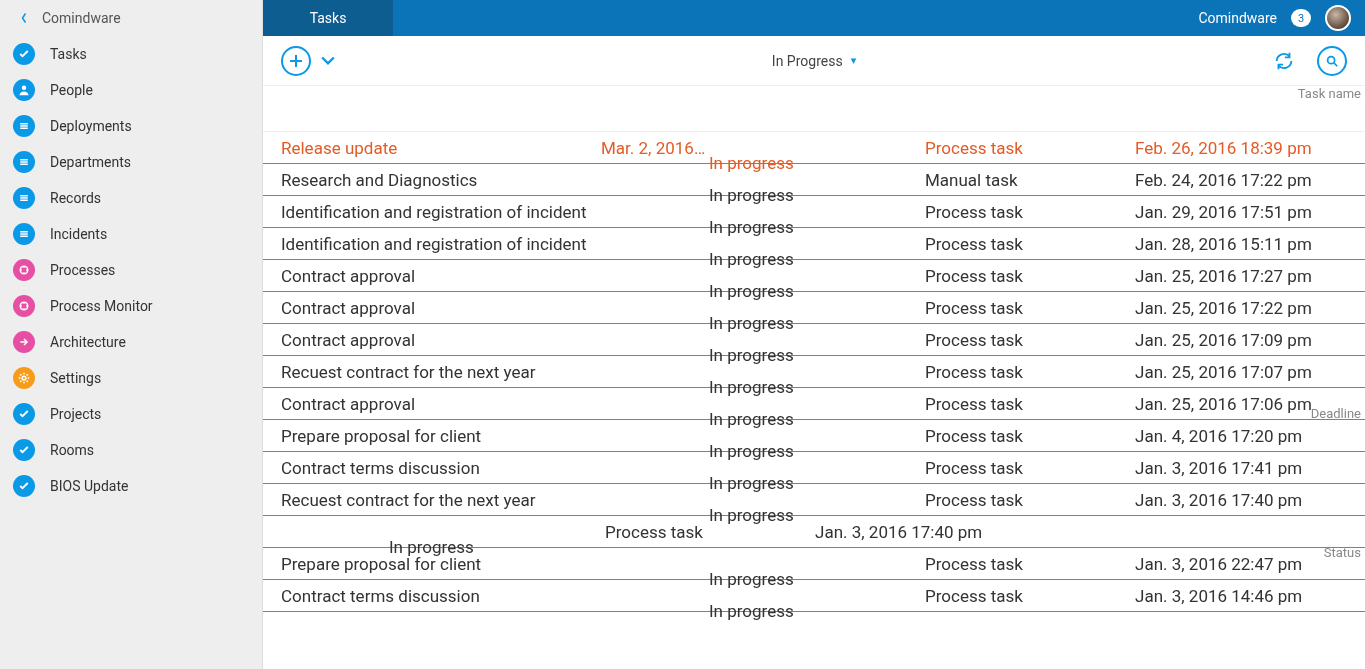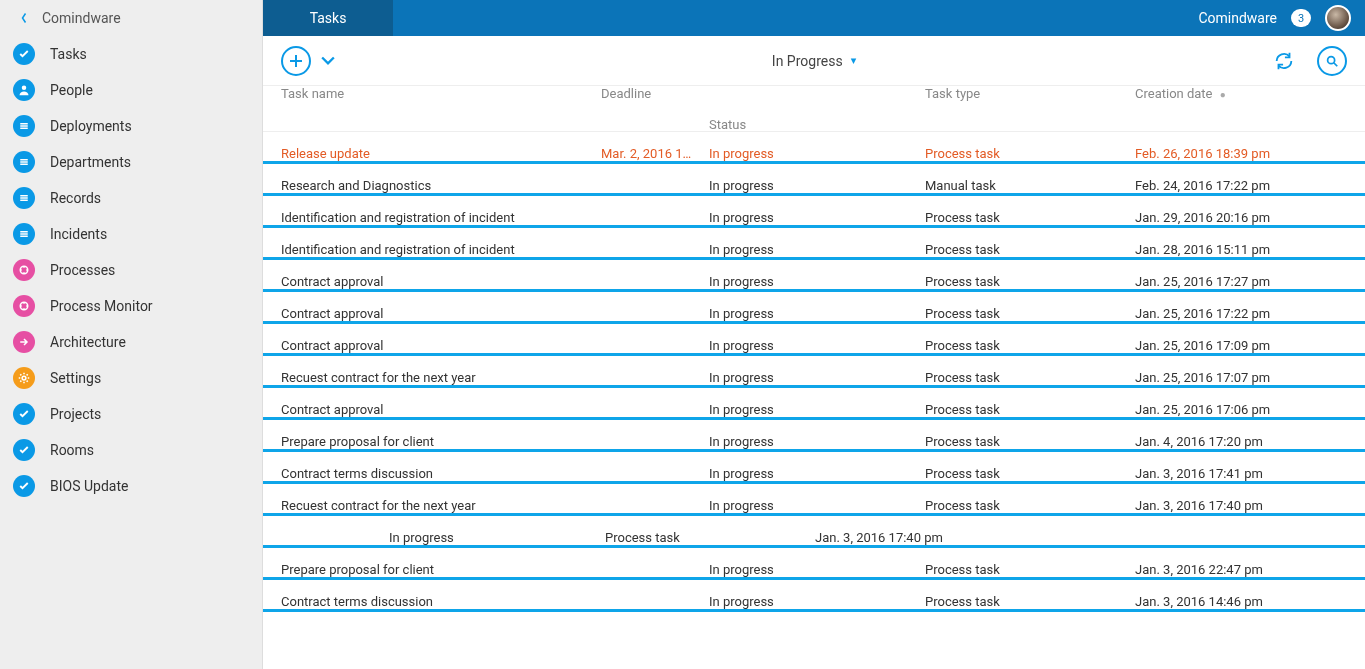--- a/index.html
+++ b/index.html
@@ -169,42 +169,43 @@
 .icon-btn.bordered {
   border: 2px solid #0a99e6;
   border-radius: 50%;
 }
 .table-wrap {
   flex: 1;
   overflow: auto;
 }
 .thead {
   display: flex;
-  padding: 0 18px;
+  padding: 0 4px;
   height: 46px;
-  align-items: flex-start;
+  align-items: flex-end;
   color: #888;
   font-size: 13px;
   border-bottom: 1px solid #eee;
+  flex-direction: column;
 }
 .col-name { flex: 0 0 320px; }
 .col-deadline { flex: 0 0 108px; }
 .col-status { flex: 0 0 216px; margin-top: 31px; }
 .col-type { flex: 0 0 210px; }
 .col-date { flex: 1; }
 .th { cursor: pointer; }
 .sort-icon { margin-left: 4px; font-size: 10px; color:#aaa; }
 .trow {
   display: flex;
   padding: 0 18px;
   height: 32px;
-  align-items: flex-end;
-  border-bottom: 3px solid #0ea5e9;
+  align-items: center;
+  border-bottom: 1px solid #0ea5e9;
   color: #333;
-  font-size: 13px;
+  font-size: 17px;
   cursor: pointer;
 }
 .trow.highlight { color: #e35b25; }
 .trow .col-name, .trow .col-deadline, .trow .col-status, .trow .col-type, .trow .col-date {
   white-space: nowrap;
   overflow: hidden;
   text-overflow: ellipsis;
 }
 svg { display: block; }
 </style>
@@ -434,21 +435,21 @@
           <div class="col-deadline"></div>
           <div class="col-status">In progress</div>
           <div class="col-type">Manual task</div>
           <div class="col-date">Feb. 24, 2016 17:22 pm</div>
         </div>
         <div class="trow">
           <div class="col-name">Identification and registration of incident</div>
           <div class="col-deadline"></div>
           <div class="col-status">In progress</div>
           <div class="col-type">Process task</div>
-          <div class="col-date">Jan. 29, 2016 20:16 pm</div>
+          <div class="col-date">Jan. 29, 2016 17:51 pm</div>
         </div>
         <div class="trow">
           <div class="col-name">Identification and registration of incident</div>
           <div class="col-deadline"></div>
           <div class="col-status">In progress</div>
           <div class="col-type">Process task</div>
           <div class="col-date">Jan. 28, 2016 15:11 pm</div>
         </div>
         <div class="trow">
           <div class="col-name">Contract approval</div>

